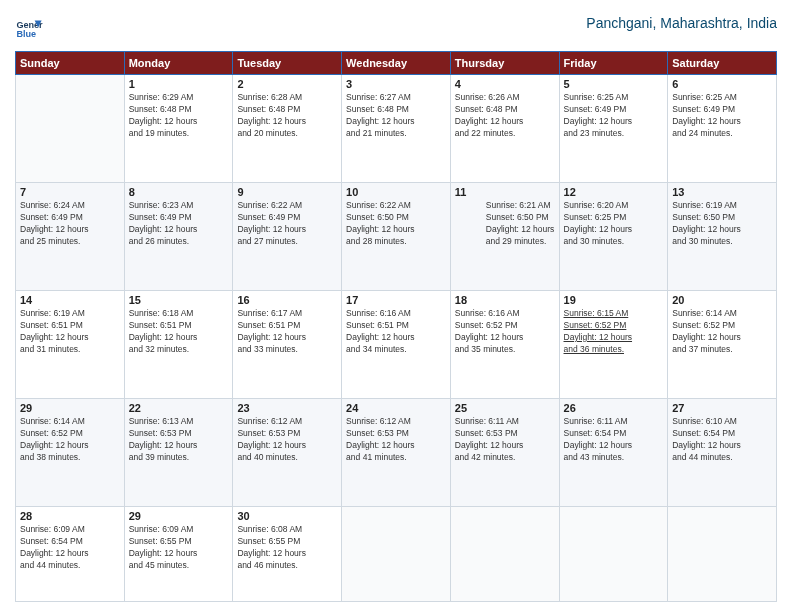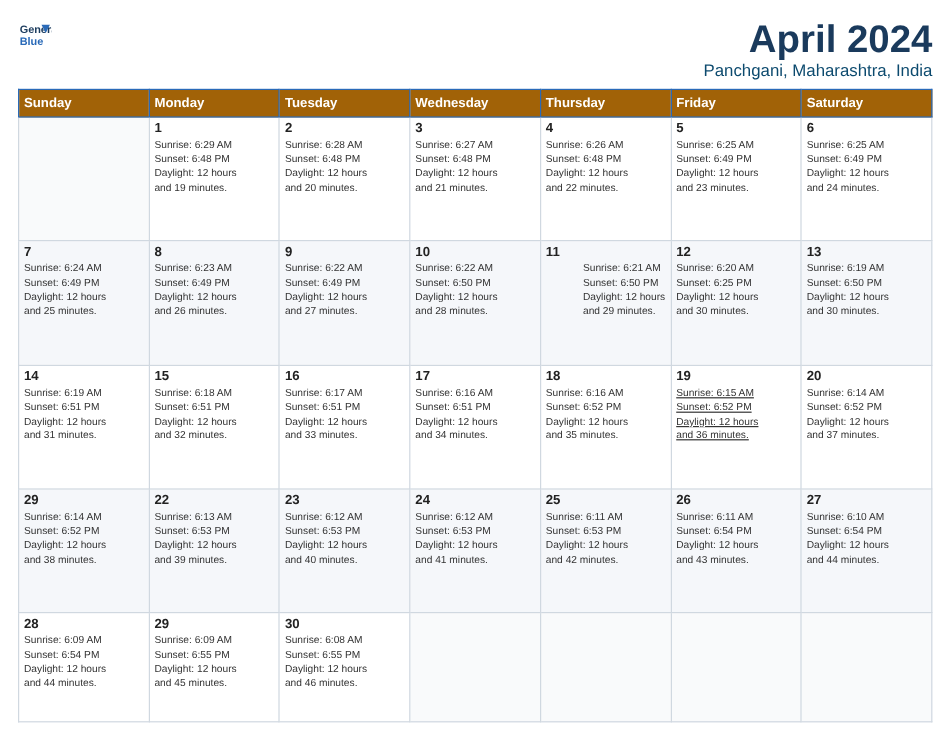--- a/index.html
+++ b/index.html
@@ -46,21 +46,21 @@
       color: #0c4a6e;
       font-weight: normal;
     }
     .calendar {
       width: 100%;
       border-collapse: collapse;
       flex: 1;
       table-layout: fixed;
     }
     .calendar th {
-      background-color: #a16207;
+      background-color: #7f1d1d;
       color: white;
       font-size: 11px;
       font-weight: bold;
       padding: 5px 4px;
       text-align: left;
       border: 1px solid #2a6ab8;
     }
     .calendar td {
       border: 1px solid #d0d8e0;
       vertical-align: top;
@@ -97,21 +97,20 @@
 <div class="container">
   <div class="header">
     <div class="logo">
       <svg class="logo-icon" viewBox="0 0 40 40">
         <text x="2" y="18" font-size="13" font-weight="bold" fill="#1a3a5c">General</text>
         <text x="2" y="32" font-size="13" font-weight="bold" fill="#2a6ab8">Blue</text>
         <polygon points="28,8 38,8 33,18" fill="#2a6ab8"></polygon>
       </svg>
     </div>
     <div class="title-block">
-      <div class="month-year">April 2024</div>
       <div class="location">Panchgani, Maharashtra, India</div>
     </div>
   </div>
 
   <table class="calendar">
     <thead>
       <tr>
       <th>Sunday</th>
           <th>Monday</th>
           <th>Tuesday</th>

